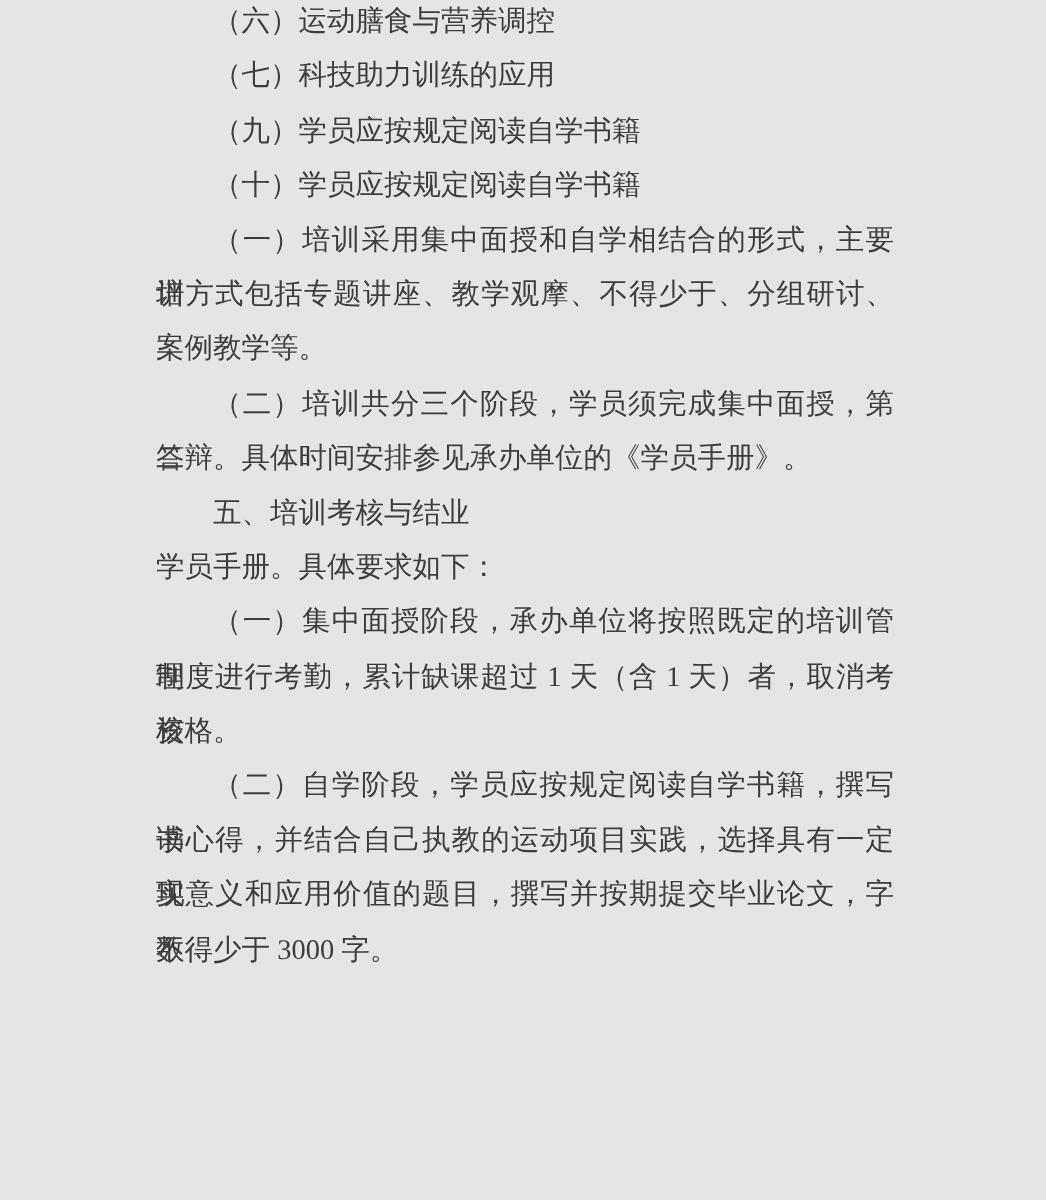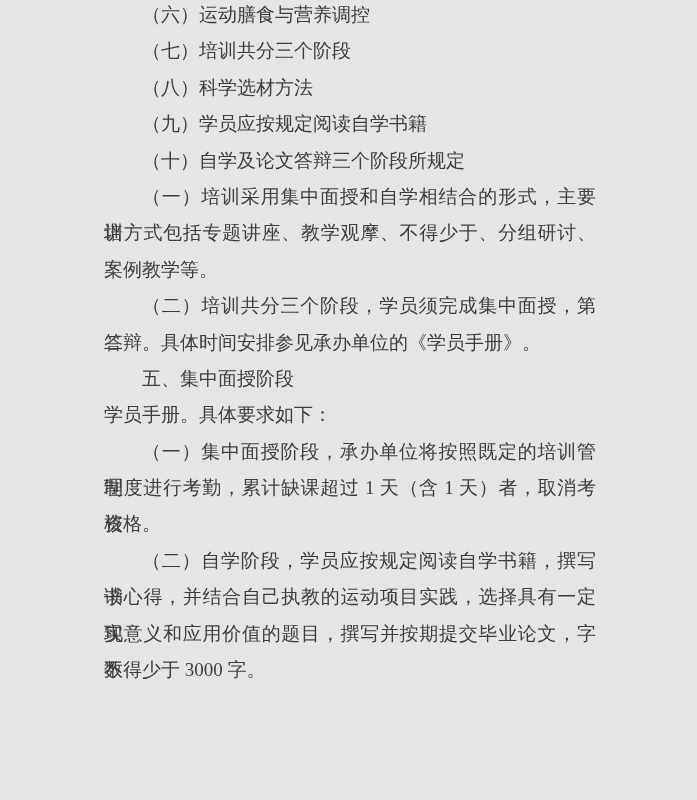--- a/index.html
+++ b/index.html
@@ -37,30 +37,29 @@
     text-align-last: justify;
     text-justify: inter-character;
   }
 </style>
 </head>
 <body>
 
 <div class="page">
   <div class="text-block">
     <div class="line indent">（六）运动膳食与营养调控</div>
-    <div class="line indent">（七）培训共分三个阶段</div>
-    <div class="line indent">（八）科学选材方法</div>
+    <div class="line indent">（七）科技助力训练的应用</div>
     <div class="line indent">（九）学员应按规定阅读自学书籍</div>
-    <div class="line indent">（十）自学及论文答辩三个阶段所规定</div>
+    <div class="line indent">（十）学员应按规定阅读自学书籍</div>
     <div class="line indent fill">（一）培训采用集中面授和自学相结合的形式，主要培</div>
     <div class="line fill">训方式包括专题讲座、教学观摩、不得少于、分组研讨、</div>
     <div class="line">案例教学等。</div>
     <div class="line indent fill">（二）培训共分三个阶段，学员须完成集中面授，第二</div>
     <div class="line">答辩。具体时间安排参见承办单位的《学员手册》。</div>
-    <div class="line indent">五、集中面授阶段</div>
+    <div class="line indent">五、培训考核与结业</div>
     <div class="line">学员手册。具体要求如下：</div>
     <div class="line indent fill">（一）集中面授阶段，承办单位将按照既定的培训管理</div>
     <div class="line fill">制度进行考勤，累计缺课超过 1 天（含 1 天）者，取消考核</div>
     <div class="line">资格。</div>
     <div class="line indent fill">（二）自学阶段，学员应按规定阅读自学书籍，撰写读</div>
     <div class="line fill">书心得，并结合自己执教的运动项目实践，选择具有一定现</div>
     <div class="line fill">实意义和应用价值的题目，撰写并按期提交毕业论文，字数</div>
     <div class="line">不得少于 3000 字。</div>
   </div>
 </div>

